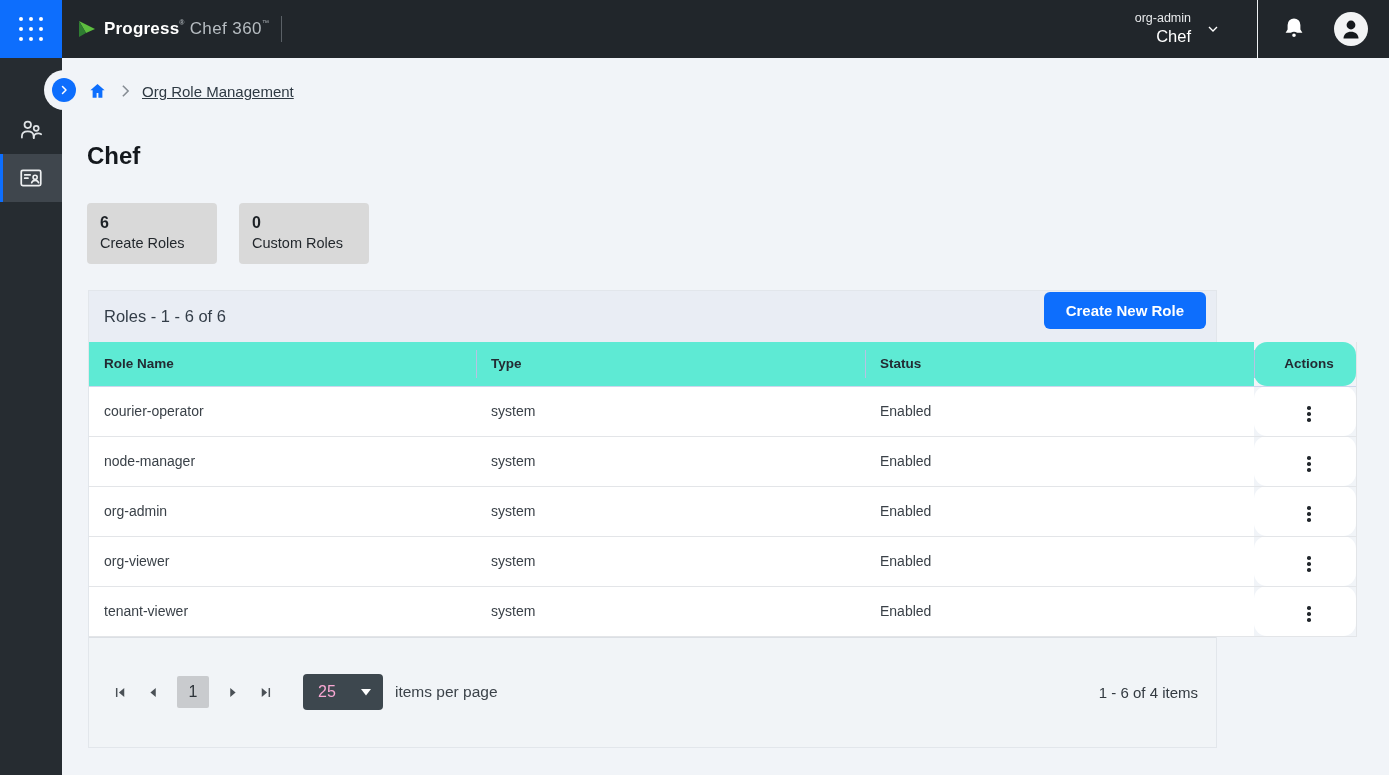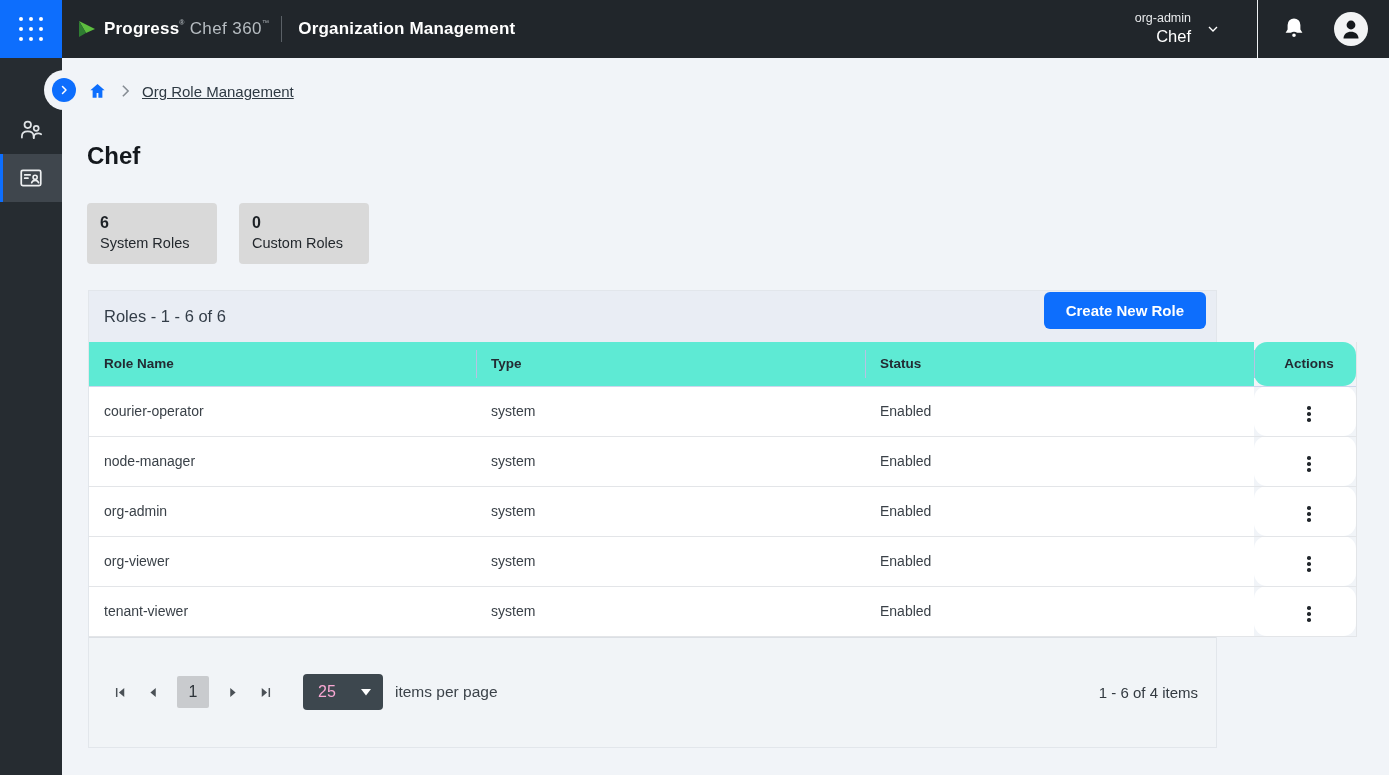--- a/index.html
+++ b/index.html
@@ -112,21 +112,20 @@
   <div class="brand">
     <svg width="22" height="22" viewBox="0 0 22 22">
       <path fill="#5dbe3f" d="M3 3 L19 11 L10 15 Z"></path>
       <path fill="#2f7d32" d="M3 3 L10 15 L3 19 Z"></path>
     </svg>
     <span class="brand-progress"><span>Progress</span><span class="brand-sup">®</span></span>
     <span class="brand-product"><span>Chef 360</span><span class="brand-sup">™</span></span>
   </div>
 
   <span class="hdr-divider"></span>
-  <span class="app-title">Organization Management</span>
 
   <span class="hdr-spacer"></span>
 
   <div class="user-menu">
     <span class="user-texts">
       <div class="user-role">org-admin</div>
       <div class="user-org">Chef</div>
     </span>
     <svg width="16" height="16" viewBox="0 0 24 24">
       <polyline points="6,9 12,15 18,9" fill="none" stroke="#fff" stroke-width="2"></polyline>
@@ -189,21 +188,21 @@
         </svg>
     </span>
     <a class="crumb-link">Org Role Management</a>
   </div>
 
   <h1 class="page-title">Chef</h1>
 
   <div class="stat-cards">
     <div class="stat-card">
       <div class="stat-value">6</div>
-      <div class="stat-label">System Roles</div>
+      <div class="stat-label">Create Roles</div>
     </div>
     <div class="stat-card">
       <div class="stat-value">0</div>
       <div class="stat-label">Custom Roles</div>
     </div>
   </div>
 
   <section class="panel">
     <div class="panel-header">
       <span class="panel-title">Roles - 1 - 6 of 6</span>

